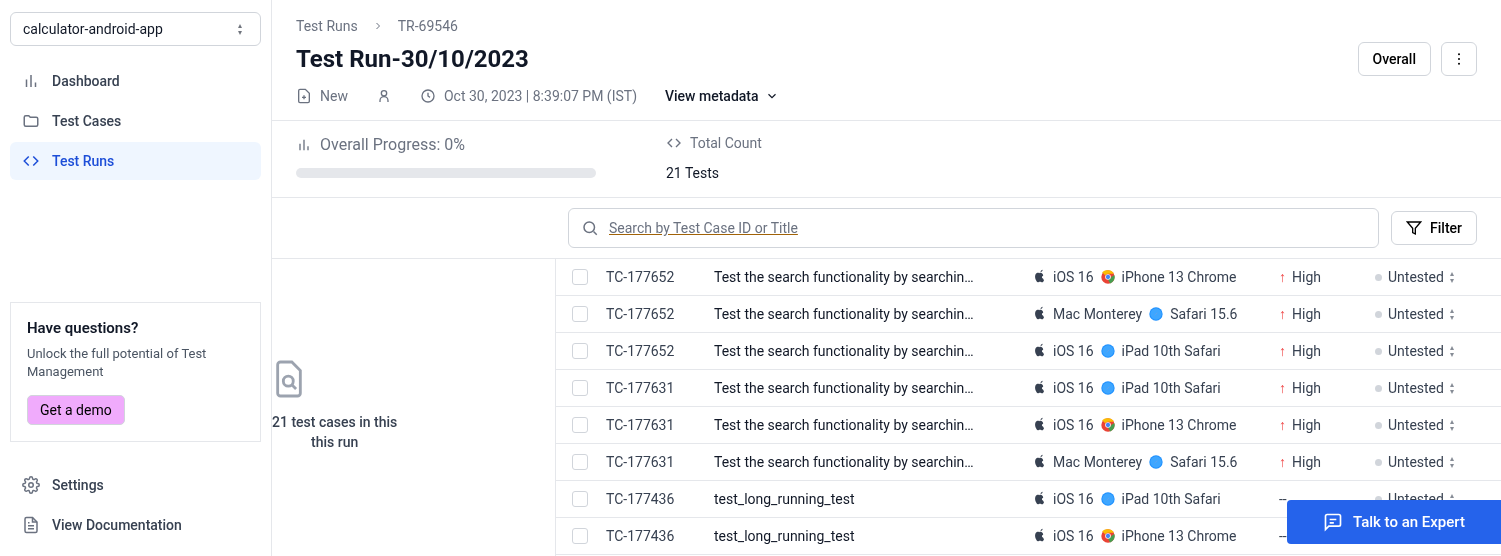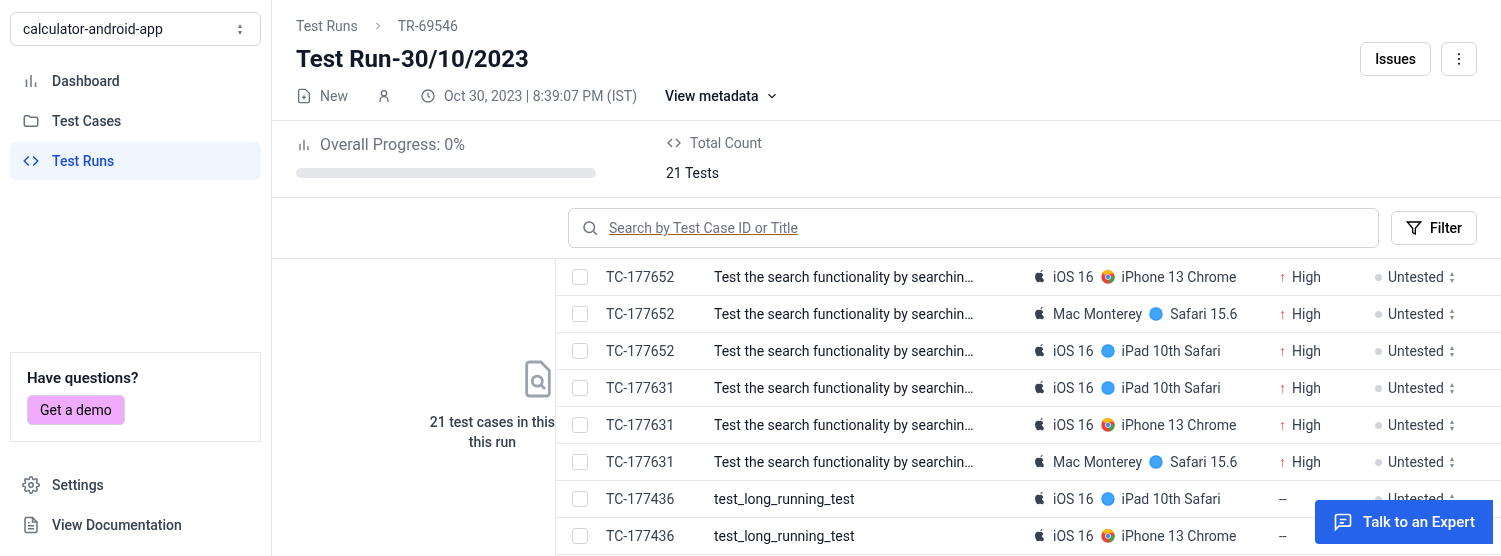--- a/index.html
+++ b/index.html
@@ -48,38 +48,38 @@
   .count-val { font-size:14px; color:#111827;}
 
   .toolbar { border-top:1px solid #e5e7eb; padding:10px 24px 10px 0; display:flex; align-items:center; gap:12px; }
   .toolbar .spacer-left { width:284px; flex-shrink:0;}
   .search-box { flex:1; display:flex; align-items:center; border:1px solid #d1d5db; border-radius:6px; padding:0 12px; height:40px; min-width:0;}
   .search-box input { border:none; outline:none; flex:1; font-size:14px; color:#a16207; background:transparent;text-decoration:underline;}
   .search-box input::placeholder { color:#6b7280;}
   .filter-btn { display:flex; align-items:center; gap:8px; }
 
   .content-row { display:flex; flex:1; border-top:1px solid #e5e7eb; min-height:0;}
-  .summary-panel { width:284px; border-right:1px solid #e5e7eb; display:flex; flex-direction:column; align-items:flex-end; justify-content:flex-start; padding-top:100px; color:#6b7280;}
+  .summary-panel { width:284px; border-right:1px solid #e5e7eb; display:flex; flex-direction:column; align-items:flex-start; justify-content:flex-start; padding-top:100px; color:#6b7280;}
   .summary-panel svg { margin-bottom:14px; }
   .summary-text { text-align:center; font-size:14px; line-height:1.4; color:#374151; font-weight:500;}
 
   .table { flex:1; overflow:auto; min-width:0;}
   .row { display:flex; align-items:center; gap:16px; padding:10px 16px; border-bottom:1px solid #e5e7eb; min-width:0;}
   .cell-check { width:18px; display:flex; align-items:center;}
   .checkbox { width:16px; height:16px; border:1px solid #d1d5db; border-radius:3px; background:#fff;}
   .cell-id { width:92px; color:#374151; flex-shrink:0;}
   .cell-title { flex:1 1 240px; min-width:0; color:#111827; white-space:nowrap; overflow:hidden; text-overflow:ellipsis;}
   .cell-env { width:230px; display:flex; align-items:center; gap:6px; flex-shrink:0; color:#374151;}
   .cell-prio { width:80px; display:flex; align-items:center; gap:6px; flex-shrink:0; color:#374151;}
   .cell-status { width:110px; display:flex; align-items:center; gap:6px; flex-shrink:0; color:#374151;}
   .dot { width:7px; height:7px; border-radius:50%; background:#d1d5db; display:inline-block;}
   .env-icon { display:inline-flex; align-items:center; justify-content:center; font-size:14px;}
   .prio-arrow { color:#ef4444; font-weight:700;}
 
-  .chat-fab { position: fixed; right: 8px; bottom: 12px; background:#2563eb; color:#fff; padding:12px 18px; display:flex; align-items:center; gap:10px; font-size:15px; font-weight:500; cursor:pointer; border-top-left-radius:4px; border-bottom-left-radius:4px;}
+  .chat-fab { position: fixed; right: 0; bottom: 12px; background:#2563eb; color:#fff; padding:12px 36px; display:flex; align-items:center; gap:10px; font-size:15px; font-weight:500; cursor:pointer; border-top-left-radius:4px; border-bottom-left-radius:4px;}
   svg { display:block; }
 </style>
 </head>
 <body>
 
 <aside class="sidebar">
   <div class="project-select">
     <span>calculator-android-app</span>
     <span class="sort-icon">
       <span>▴</span>
@@ -111,20 +111,21 @@
           </svg>
       </span>
       <span>Test Runs</span>
     </div>
   </nav>
 
   <div class="sidebar-spacer"></div>
 
   <div class="questions-card">
     <h3>Have questions?</h3>
+    <p>Unlock the full potential of Test Management</p>
     <button class="btn-outline">Get a demo</button>
   </div>
 
   <div class="sidebar-footer">
     <div class="nav-item">
       <span class="nav-icon">
         <svg width="18" height="18" viewBox="0 0 24 24" fill="none" stroke="currentColor" stroke-width="2">
             <circle cx="12" cy="12" r="3"></circle>
             <path d="M19.4 15a1.7 1.7 0 0 0 .34 1.87l.06.06a2 2 0 1 1-2.83 2.83l-.06-.06a1.7 1.7 0 0 0-1.87-.34 1.7 1.7 0 0 0-1.04 1.56V21a2 2 0 1 1-4 0v-.08a1.7 1.7 0 0 0-1.04-1.56 1.7 1.7 0 0 0-1.87.34l-.06.06a2 2 0 1 1-2.83-2.83l.06-.06a1.7 1.7 0 0 0 .34-1.87 1.7 1.7 0 0 0-1.56-1.04H3a2 2 0 1 1 0-4h.08a1.7 1.7 0 0 0 1.56-1.04 1.7 1.7 0 0 0-.34-1.87l-.06-.06a2 2 0 1 1 2.83-2.83l.06.06a1.7 1.7 0 0 0 1.87.34H9a1.7 1.7 0 0 0 1.04-1.56V3a2 2 0 1 1 4 0v.08a1.7 1.7 0 0 0 1.04 1.56 1.7 1.7 0 0 0 1.87-.34l.06-.06a2 2 0 1 1 2.83 2.83l-.06.06a1.7 1.7 0 0 0-.34 1.87V9a1.7 1.7 0 0 0 1.56 1.04H21a2 2 0 1 1 0 4h-.08a1.7 1.7 0 0 0-1.56 1.04Z"></path>
           </svg>
@@ -150,21 +151,21 @@
       <span>
         <svg width="12" height="12" viewBox="0 0 24 24" fill="none" stroke="currentColor" stroke-width="2">
             <path d="m9 18 6-6-6-6"></path>
           </svg>
       </span>
       <span>TR-69546</span>
     </nav>
     <div class="title-row">
       <h1>Test Run-30/10/2023</h1>
       <div class="title-actions">
-        <button class="btn">Issues</button>
+        <button class="btn">Overall</button>
         <button class="btn btn-icon">
           <span>
             <svg width="16" height="16" viewBox="0 0 24 24" fill="currentColor">
                 <circle cx="12" cy="5" r="1.5"></circle>
                 <circle cx="12" cy="12" r="1.5"></circle>
                 <circle cx="12" cy="19" r="1.5"></circle>
               </svg>
           </span>
         </button>
       </div>

